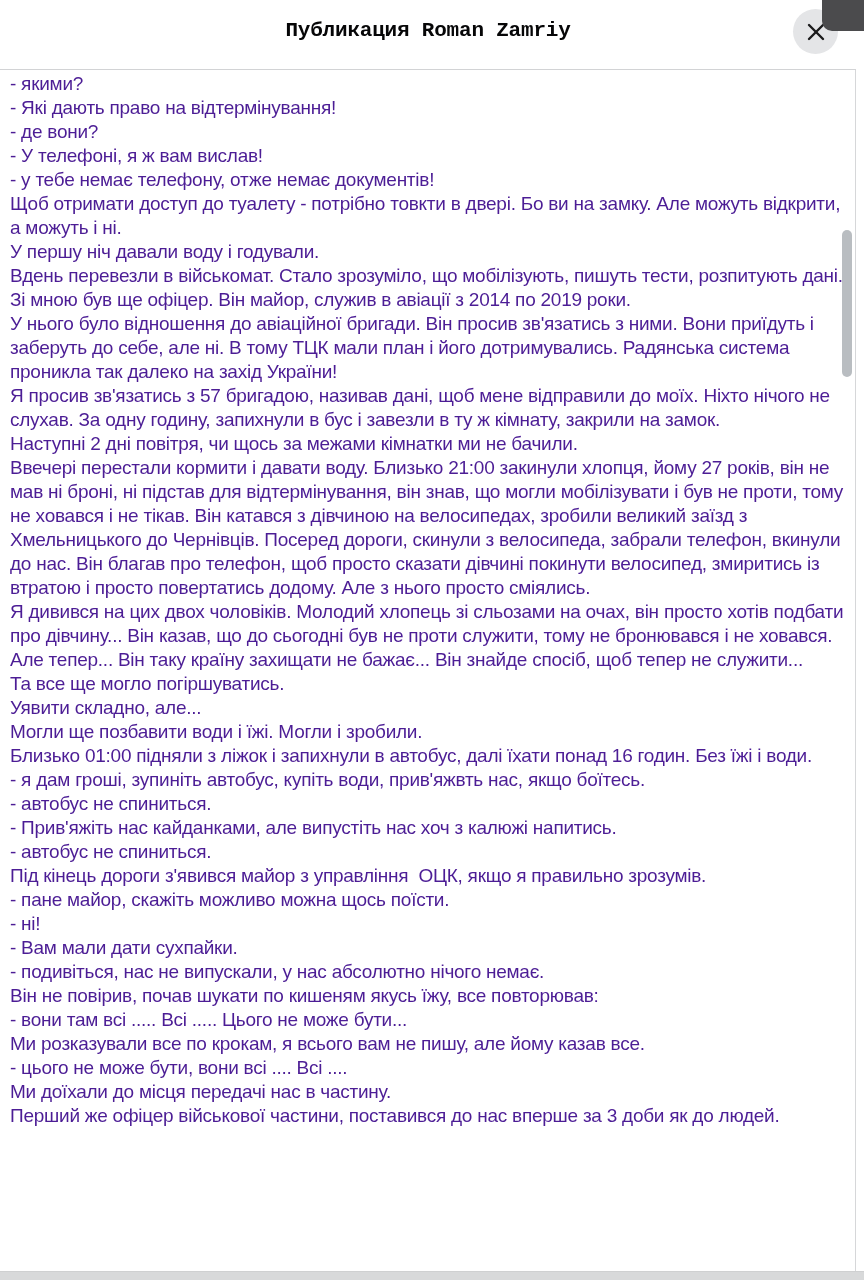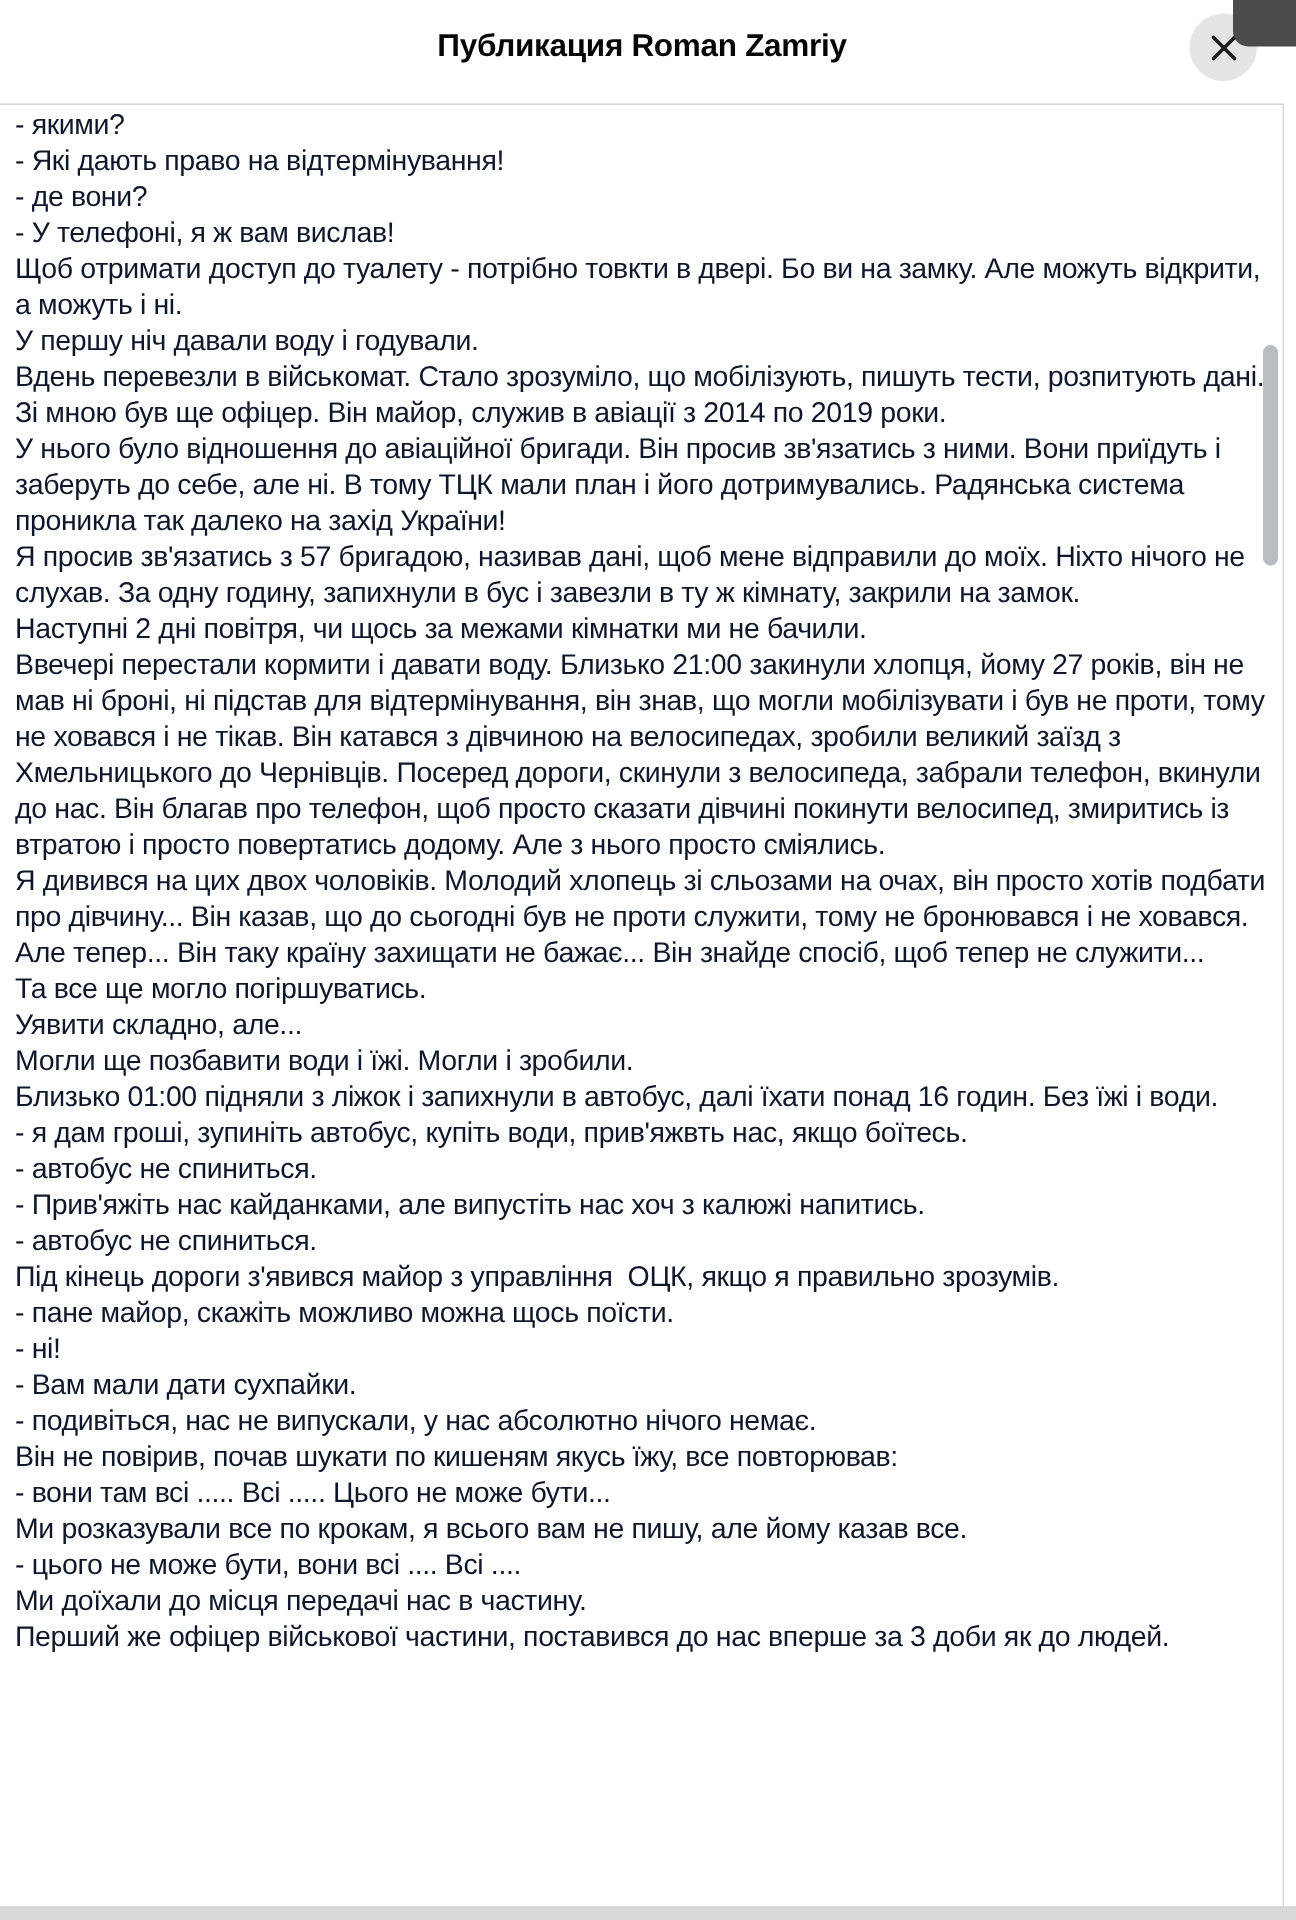--- a/index.html
+++ b/index.html
@@ -12,20 +12,21 @@
   }
   .page { position: absolute; inset: 0; background: #ffffff; }
 
   
   .modal-header {
     position: absolute; top: 0; left: 0;
     width: 856px; height: 69px;
     background: #ffffff;
     border-bottom: 1px solid #d2d3d5;
     z-index: 2;
+    font-family: Liberation Mono, monospace;
   }
   .modal-title {
     margin: 0;
     padding-top: 17px;
     text-align: center;
     font-size: 21px;
     line-height: 28px;
     font-weight: 700;
     color: #060607;
     letter-spacing: -0.2px;
@@ -55,21 +56,21 @@
     width: 856px;
     box-sizing: border-box;
     padding: 2px 9px 0 10px;
     z-index: 1;
   }
   .post-content p {
     margin: 0;
     font-size: 19px;
     line-height: 24px;
     letter-spacing: -0.25px;
-    color: #0f172a;
+    color: #4c1d95;
     white-space: pre-wrap;
     word-wrap: break-word;
   }
 
   
   .right-border {
     position: absolute; top: 0; left: 855px;
     width: 1px; height: 1280px;
     background: #d6d7d9;
     z-index: 1;
@@ -109,20 +110,21 @@
     </svg>
   </button>
 
   <div class="corner-overlay"></div>
 
   <main class="post-content">
       <p>- якими?</p>
       <p>- Які дають право на відтермінування!</p>
       <p>- де вони?</p>
       <p>- У телефоні, я ж вам вислав!</p>
+      <p>- у тебе немає телефону, отже немає документів!</p>
       <p>Щоб отримати доступ до туалету - потрібно товкти в двері. Бо ви на замку. Але можуть відкрити, а можуть і ні.</p>
       <p>У першу ніч давали воду і годували.</p>
       <p>Вдень перевезли в військомат. Стало зрозуміло, що мобілізують, пишуть тести, розпитують дані. Зі мною був ще офіцер. Він майор, служив в авіації з 2014 по 2019 роки.</p>
       <p>У нього було відношення до авіаційної бригади. Він просив зв'язатись з ними. Вони приїдуть і заберуть до себе, але ні. В тому ТЦК мали план і його дотримувались. Радянська система проникла так далеко на захід України!</p>
       <p>Я просив зв'язатись з 57 бригадою, називав дані, щоб мене відправили до моїх. Ніхто нічого не слухав. За одну годину, запихнули в бус і завезли в ту ж кімнату, закрили на замок.</p>
       <p>Наступні 2 дні повітря, чи щось за межами кімнатки ми не бачили.</p>
       <p>Ввечері перестали кормити і давати воду. Близько 21:00 закинули хлопця, йому 27 років, він не мав ні броні, ні підстав для відтермінування, він знав, що могли мобілізувати і був не проти, тому не ховався і не тікав. Він катався з дівчиною на велосипедах, зробили великий заїзд з Хмельницького до Чернівців. Посеред дороги, скинули з велосипеда, забрали телефон, вкинули до нас. Він благав про телефон, щоб просто сказати дівчині покинути велосипед, змиритись із втратою і просто повертатись додому. Але з нього просто сміялись.</p>
       <p>Я дивився на цих двох чоловіків. Молодий хлопець зі сльозами на очах, він просто хотів подбати про дівчину... Він казав, що до сьогодні був не проти служити, тому не бронювався і не ховався. Але тепер... Він таку країну захищати не бажає... Він знайде спосіб, щоб тепер не служити...</p>
       <p>Та все ще могло погіршуватись.</p>
       <p>Уявити складно, але...</p>

